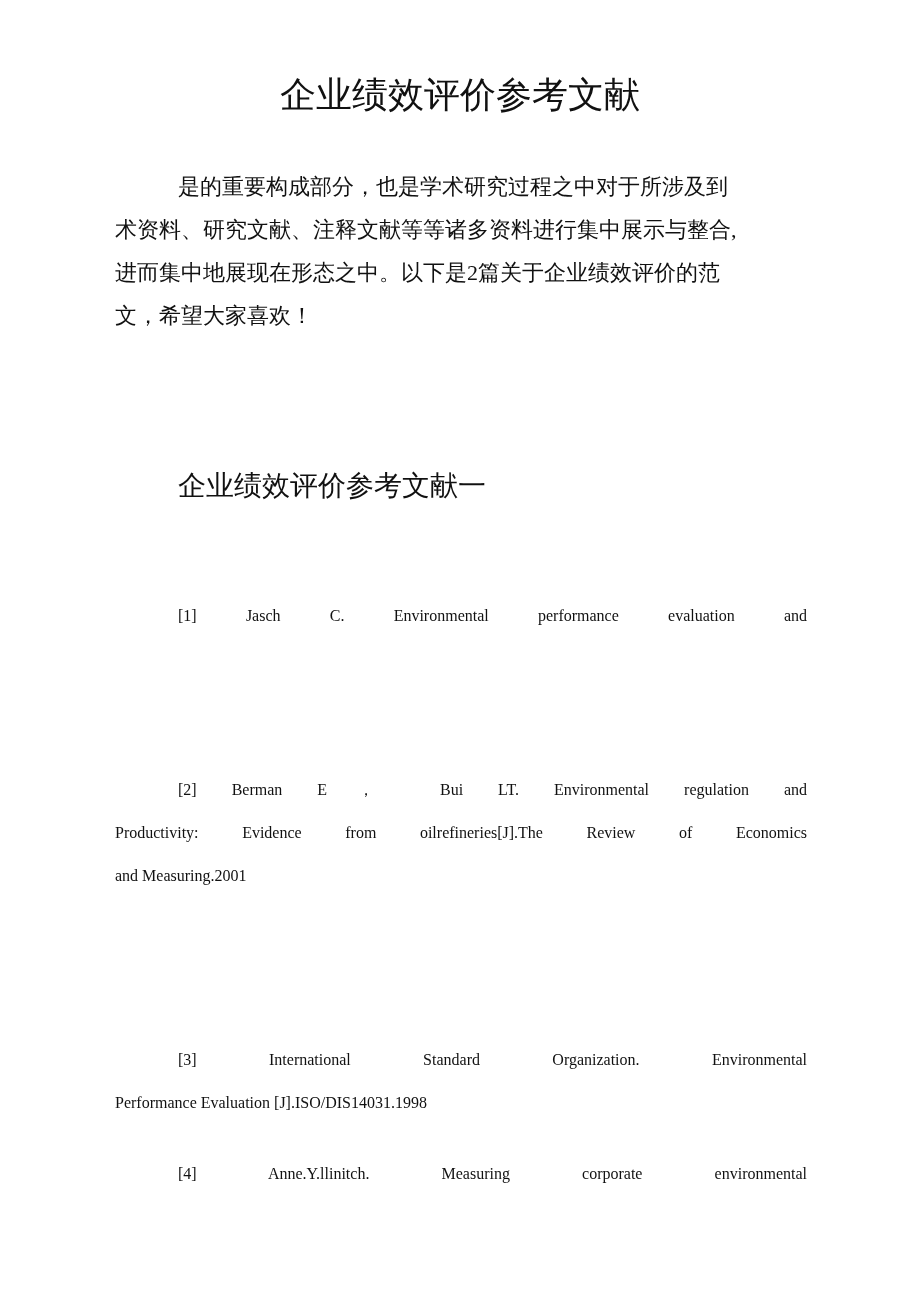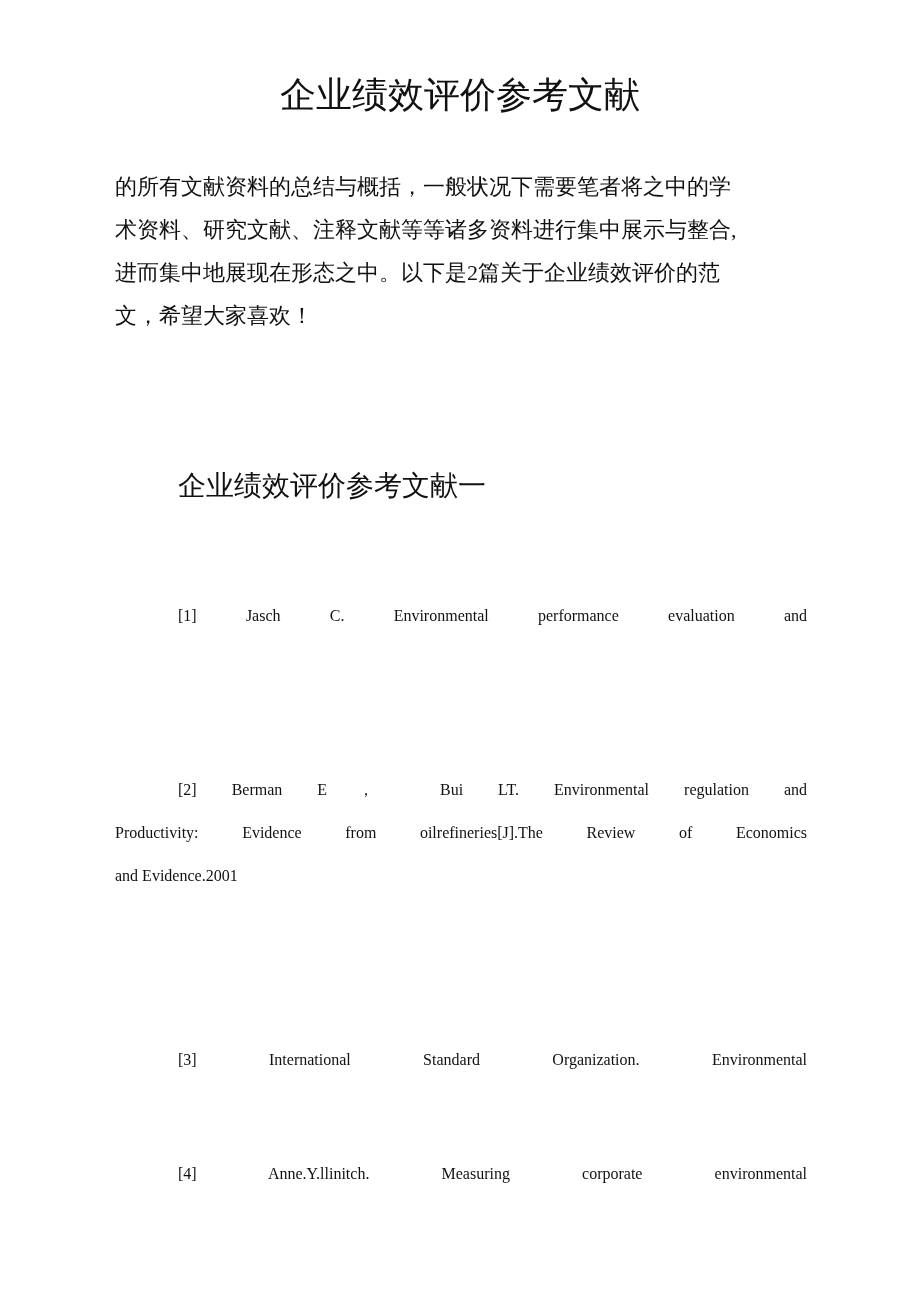--- a/index.html
+++ b/index.html
@@ -26,37 +26,38 @@
     .ref .line { display: block; white-space: nowrap; }
     .ref .just { text-align: justify; text-align-last: justify; white-space: normal; }
     .ref .indent { padding-left: 63px; }
   </style>
 </head>
 <body>
 
 <h1 class="title">企业绩效评价参考文献</h1>
 
 <div class="intro">
-  <span class="line">的所有文献资料的总结与概括，一般状况下需要笔者将之中的学</span>
+  <span class="line indent">是的重要构成部分，也是学术研究过程之中对于所涉及到</span>
   <span class="line">术资料、研究文献、注释文献等等诸多资料进行集中展示与整合,</span>
   <span class="line">进而集中地展现在形态之中。以下是2篇关于企业绩效评价的范</span>
   <span class="line">文，希望大家喜欢！</span>
 </div>
 
 <div class="subhead">企业绩效评价参考文献一</div>
 
 <div class="ref" style="top:594px;">
   <span class="line just indent">[1] Jasch C. Environmental performance evaluation and</span>
 </div>
 
 <div class="ref" style="top:768px;">
   <span class="line just indent">[2] Berman E， Bui LT. Environmental regulation and</span>
   <span class="line just">Productivity: Evidence from oilrefineries[J].The Review of Economics</span>
-  <span class="line">and Evidence.2001</span>
+  <span class="line">and Measuring.2001</span>
 </div>
 
 <div class="ref" style="top:1038px;">
   <span class="line just indent">[3] International Standard Organization. Environmental</span>
+  <span class="line">Performance Evaluation [J].ISO/DIS14031.1998</span>
 </div>
 
 <div class="ref" style="top:1152px;">
   <span class="line just indent">[4] Anne.Y.llinitch. Measuring corporate environmental</span>
 </div>
 
 </body></html>

